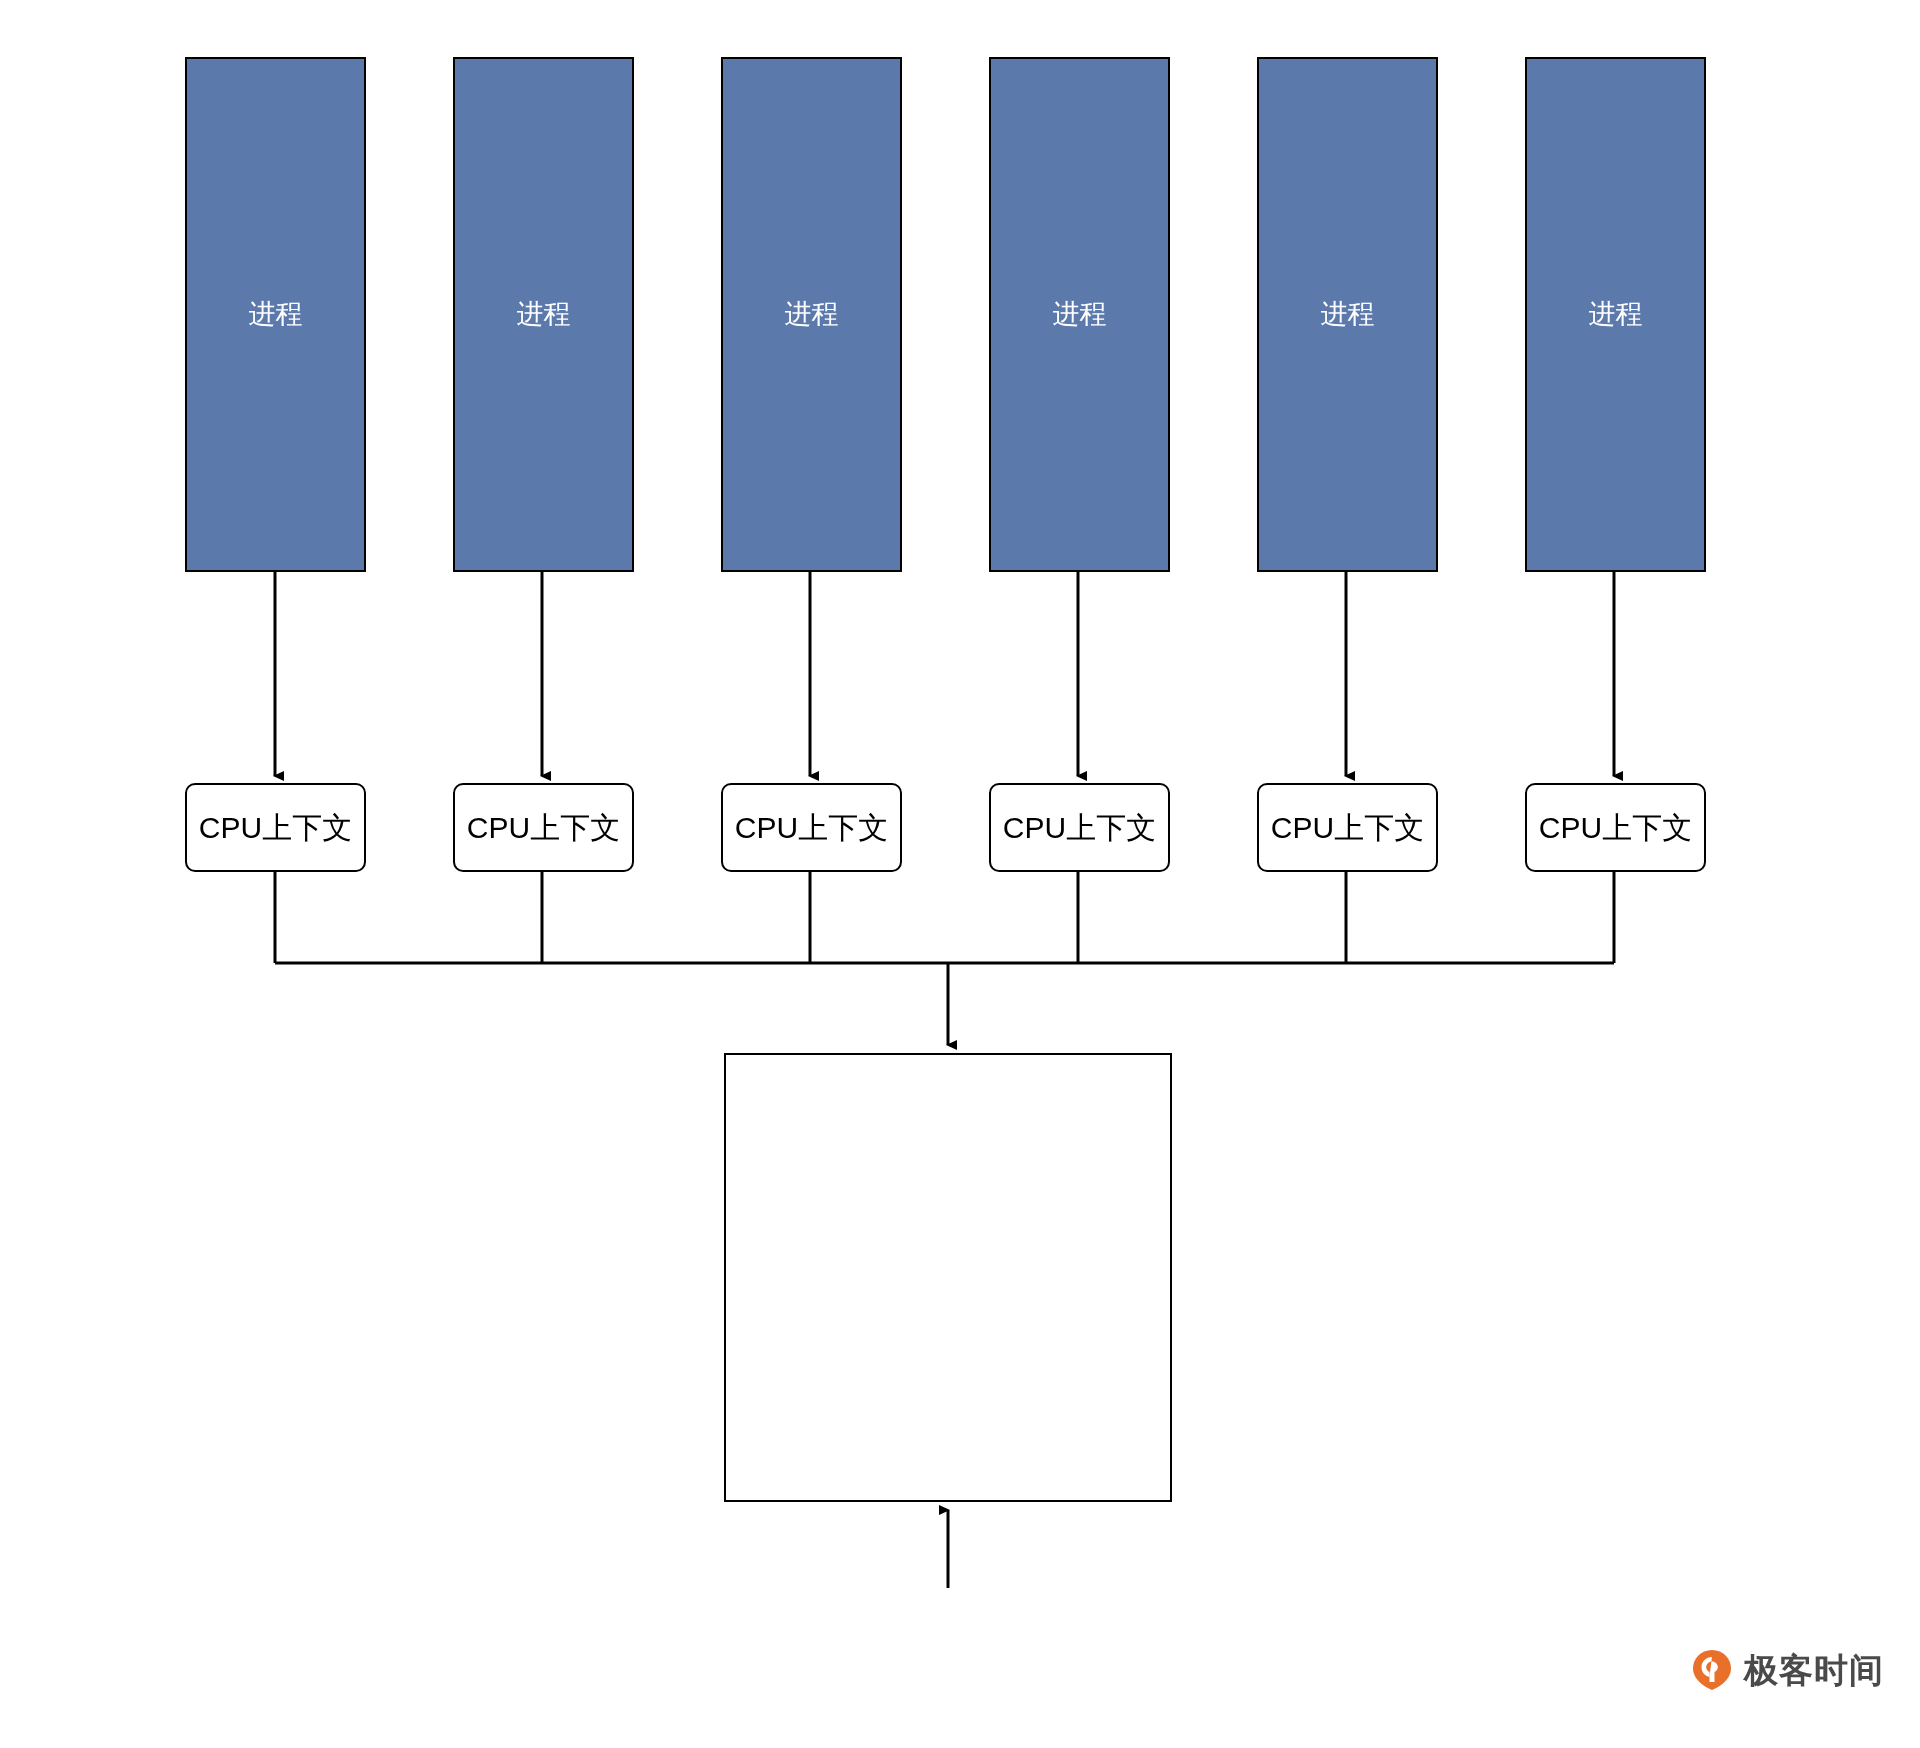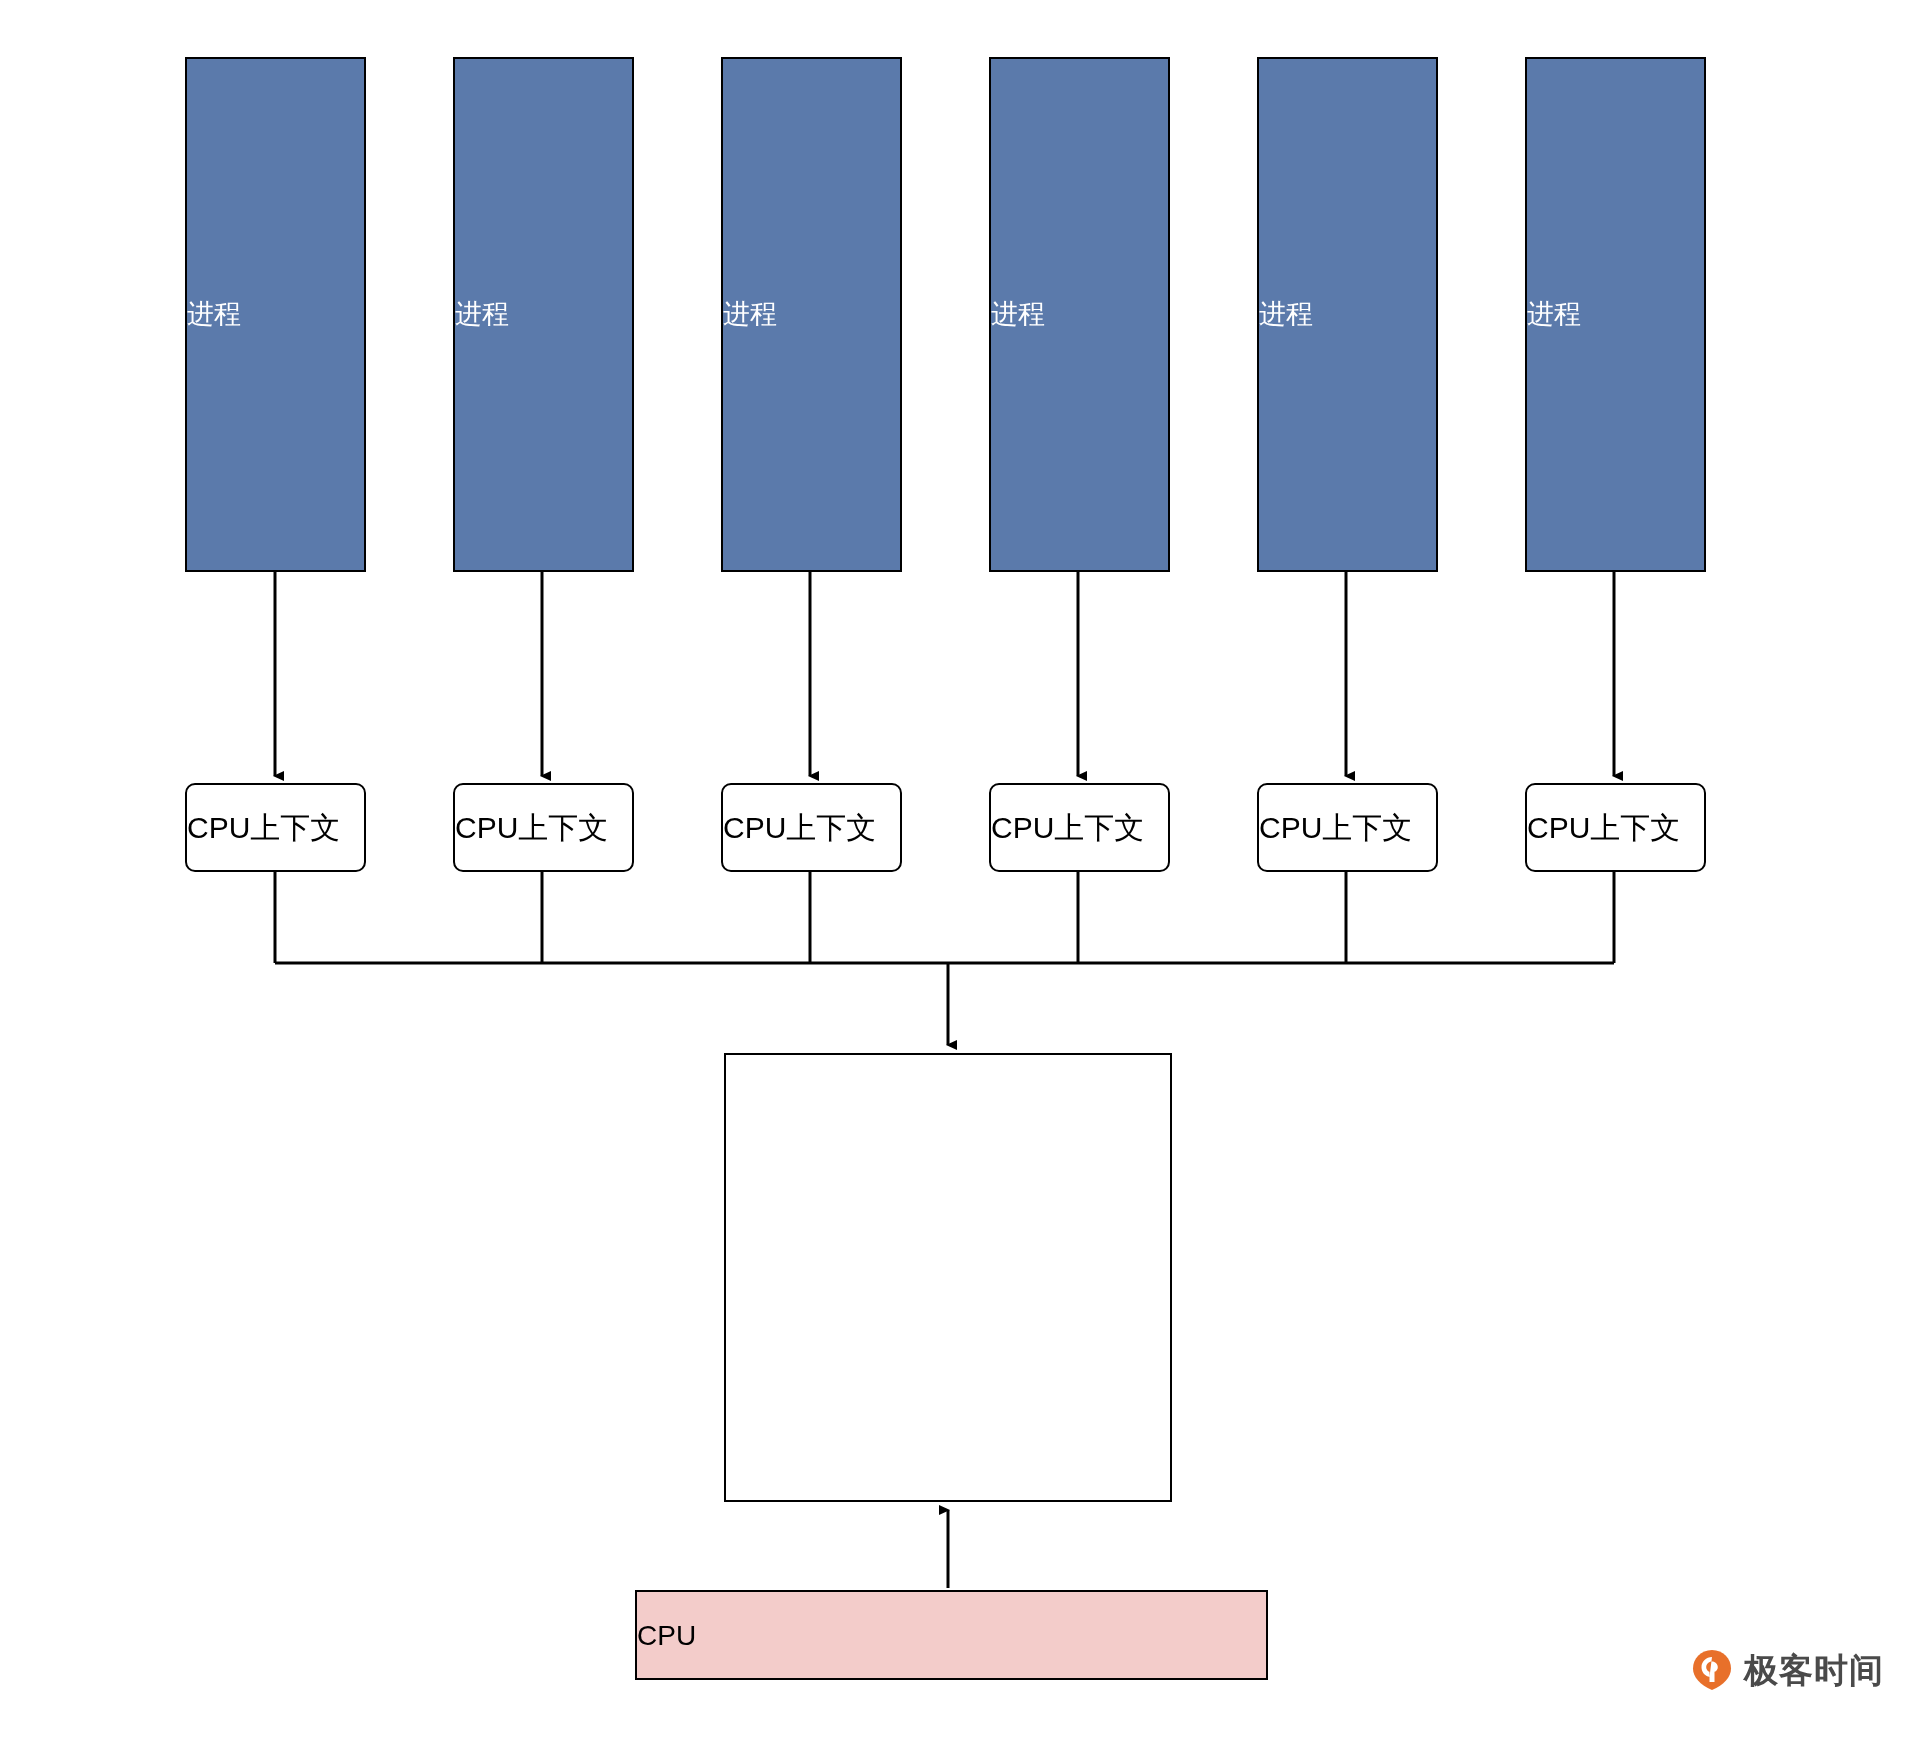--- a/index.html
+++ b/index.html
@@ -18,20 +18,21 @@
     position: absolute;
     left: 0; top: 0;
     width: 1920px;
     height: 1748px;
   }
   .node {
     position: absolute;
     box-sizing: border-box;
     display: flex;
     align-items: center;
+    justify-content: center;
     border: 2px solid #000000;
     text-align: center;
     line-height: 1.25;
     white-space: nowrap;
   }
   .process-box {
     background: #5b7aab;
     color: #ffffff;
     font-size: 27px;
   }
@@ -162,23 +163,20 @@
   <div class="node ctx-box" style="left:1525px; top:783px; width:181px; height:89px;">
     <span>CPU上下文</span>
   </div>
 
   <div class="node dispatcher-box" style="left:724px; top:1053px; width:448px; height:449px;">
     
     
     
   </div>
 
-  <div class="node cpu-box" style="left:635px; top:1590px; width:633px; height:90px;">
-    <span>CPU</span>
-  </div>
 
   <div class="watermark">
     <span class="wm-logo">
       <svg width="44" height="44" viewBox="0 0 44 44" xmlns="http://www.w3.org/2000/svg">
         <path d="M22 2 C11 2 3 10.4 3 20.5 C3 29 10 37 22 42 C34 37 41 29 41 20.5 C41 10.4 33 2 22 2 Z" fill="#e8702a"></path>
         <path d="M22 9 C16.2 9 11.5 13.5 11.5 19.2 C11.5 24.2 15 28 19.5 28.8 L19.5 23.8
                  C17.5 23.1 16.2 21.3 16.2 19.2 C16.2 16.1 18.8 13.6 22 13.6
                  C25.2 13.6 27.8 16.1 27.8 19.2 C27.8 21.3 26.5 23.1 24.5 23.8 L24.5 34 L19.5 34 L19.5 28.8 Z" fill="#ffffff"></path>
       </svg>
     </span>

